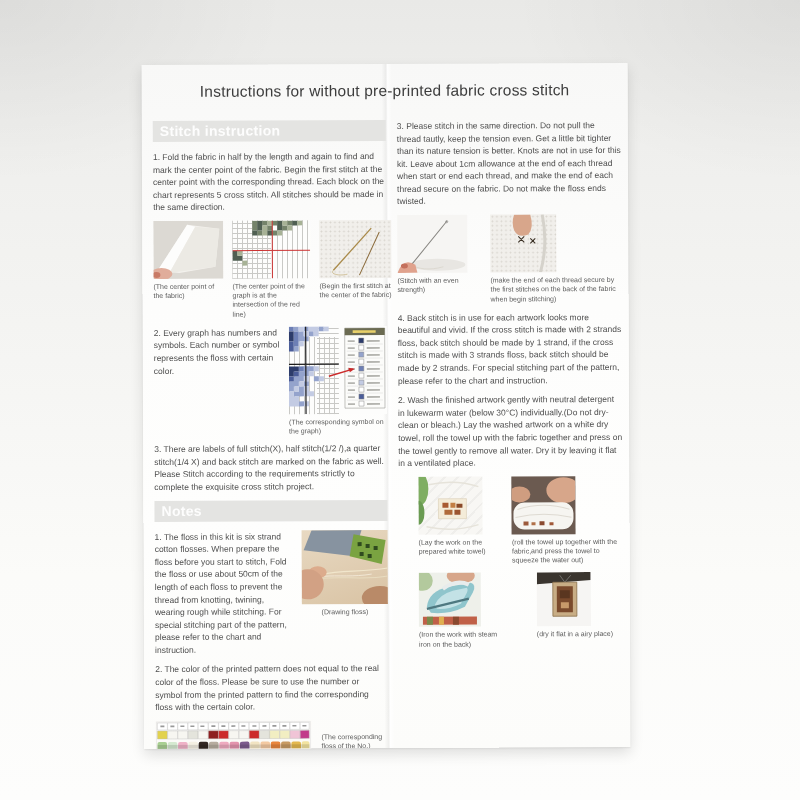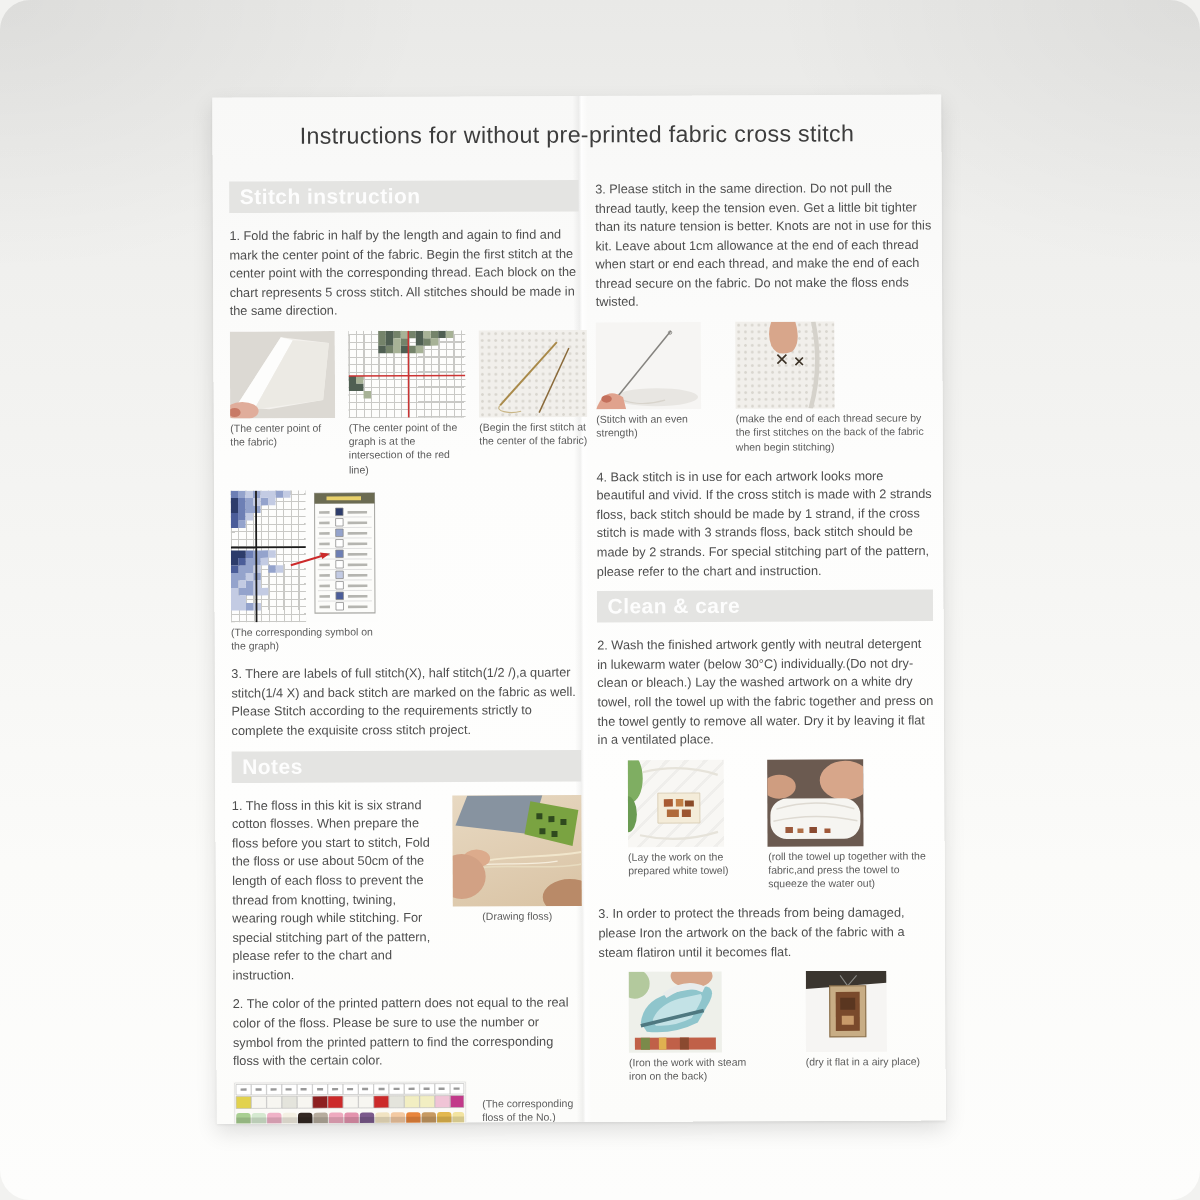--- a/index.html
+++ b/index.html
@@ -4,21 +4,20 @@
 <style>
   html,body{margin:0;padding:0;}
   body{
     width:800px;height:800px;overflow:hidden;
     font-family:"Liberation Sans", sans-serif;
     background:#f2f2f0;
   }
   .scene{
     position:relative;width:800px;height:800px;overflow:hidden;
     background:linear-gradient(180deg,#e9e9e7 0%,#efefed 18%,#f5f5f3 45%,#fbfbf9 72%,#fdfdfc 100%);
-    border-radius:20px;
   }
   .scene::before{
     content:"";position:absolute;inset:0;pointer-events:none;
     background:
       radial-gradient(55% 35% at 0% 0%, rgba(0,0,0,0.055), transparent 65%),
       radial-gradient(55% 35% at 100% 0%, rgba(0,0,0,0.055), transparent 65%);
   }
   .paper{
     position:absolute;left:143px;top:64px;width:486px;height:684px;
     background:linear-gradient(180deg,#f8f8f7,#fdfdfc 35%,#fefefd 70%,#fcfcfa);
@@ -114,20 +113,21 @@
               <path d="M14 50 L52 8" stroke="#a98a4a" stroke-width="1.3" fill="none"></path>
               <path d="M40 55 L60 12" stroke="#8a6a3a" stroke-width="1" fill="none"></path>
               <path d="M14 50 C 10 54 20 56 28 54" stroke="#c9b687" stroke-width=".8" fill="none"></path>
             </svg>
           </div>
           <figcaption class="cap">(Begin the first stitch at the center of the fabric)</figcaption>
         </figure>
       </div>
 
       <div class="rowsplit">
+        <p class="para">2. Every graph has numbers and symbols. Each number or symbol represents the floss with certain color.</p>
         <figure style="width:98px">
           <div class="img" style="width:98px;height:88px;background:#fdfdfc">
             <div class="gridbg" style="position:absolute;left:0;top:0;width:50px;height:88px"></div>
             <svg viewBox="0 0 98 88" preserveAspectRatio="none">
               <path fill="#94a3cc" d="M5 0h5v5h-5zM15 0h5v5h-5zM30 0h5v5h-5zM10 5h5v5h-5zM20 5h5v5h-5zM10 10h5v5h-5zM15 10h5v5h-5zM5 20h5v5h-5zM15 40h5v5h-5zM20 40h5v5h-5zM10 45h5v5h-5zM15 45h5v5h-5zM5 50h5v5h-5zM10 50h5v5h-5zM25 50h5v5h-5zM0 55h5v5h-5zM5 55h5v5h-5zM15 55h5v5h-5zM0 60h5v5h-5zM10 60h5v5h-5zM5 65h5v5h-5zM10 65h5v5h-5zM10 75h5v5h-5z"></path>
               <path fill="#6d7fb5" d="M0 0h5v5h-5zM5 5h5v5h-5zM5 10h5v5h-5zM5 15h5v5h-5zM10 40h5v5h-5z"></path>
               <path fill="#2d3c6b" d="M0 5h5v5h-5zM0 10h5v5h-5zM0 40h5v5h-5zM5 40h5v5h-5zM0 45h5v5h-5z"></path>
               <path fill="#4b5d99" d="M0 15h5v5h-5zM0 20h5v5h-5zM10 40h0zM5 45h5v5h-5zM0 50h5v5h-5z"></path>
               <path fill="#c3cbe3" d="M10 0h5v5h-5zM20 0h5v5h-5zM25 0h5v5h-5zM35 0h5v5h-5zM15 5h5v5h-5zM25 5h5v5h-5zM10 15h5v5h-5zM25 40h5v5h-5zM20 45h5v5h-5zM15 50h5v5h-5zM30 50h5v5h-5zM10 55h5v5h-5zM5 60h5v5h-5zM15 60h5v5h-5zM0 65h5v5h-5zM15 65h5v5h-5zM20 65h5v5h-5zM0 70h5v5h-5zM5 70h5v5h-5zM0 75h5v5h-5zM5 75h5v5h-5zM15 75h5v5h-5z"></path>
               <path stroke="#1c1c1c" stroke-width="1.2" d="M17 0V88M0 38H50" fill="none"></path>
@@ -316,21 +316,20 @@
               <path d="M28 22 l6 6 M34 22 l-6 6 M40 24 l5 5 M45 24 l-5 5" stroke="#3c3226" stroke-width="1.1" fill="none"></path>
               <path d="M52 0 q6 30 -2 58" stroke="#d5d2cb" stroke-width="3" fill="none"></path>
             </svg>
           </div>
           <figcaption class="cap">(make the end of each thread secure by the first stitches on the back of the fabric when begin stitching)</figcaption>
         </figure>
       </div>
 
       <p class="para">4. Back stitch is in use for each artwork looks more beautiful and vivid. If the cross stitch is made with 2 strands floss, back stitch should be made by 1 strand, if the cross stitch is made with 3 strands floss, back stitch should be made by 2 strands. For special stitching part of the pattern, please refer to the chart and instruction.</p>
 
-      <div class="band">Clean &amp; care</div>
 
       <p class="para">2. Wash the finished artwork gently with neutral detergent in lukewarm water (below 30°C) individually.(Do not dry-clean or bleach.) Lay the washed artwork on a white dry towel, roll the towel up with the fabric together and press on the towel gently to remove all water. Dry it by leaving it flat in a ventilated place.</p>
 
       <div class="figrow" style="margin-left:20px">
         <figure style="width:90px">
           <div class="img towel" style="width:64px;height:58px">
             <svg viewBox="0 0 64 58" preserveAspectRatio="none">
               <ellipse cx="2" cy="12" rx="8" ry="16" fill="#7fae62"></ellipse>
               <ellipse cx="0" cy="36" rx="6" ry="12" fill="#6a9b52"></ellipse>
               <path d="M10 8 Q36 2 60 10 M8 50 Q34 56 60 48" stroke="#e6e3da" stroke-width="1.5" fill="none"></path>
@@ -355,21 +354,20 @@
               <rect x="12" y="45" width="5" height="4" fill="#9c5a3c"></rect>
               <rect x="20" y="46" width="4" height="3" fill="#b07048"></rect>
               <rect x="28" y="45" width="5" height="4" fill="#8a4a30"></rect>
               <rect x="38" y="46" width="4" height="3" fill="#a05838"></rect>
             </svg>
           </div>
           <figcaption class="cap">(roll the towel up together with the fabric,and press the towel to squeeze the water out)</figcaption>
         </figure>
       </div>
 
-      <p class="para">3. In order to protect the threads from being damaged, please Iron the artwork on the back of the fabric with a steam flatiron until it becomes flat.</p>
 
       <div class="figrow" style="margin-left:20px;gap:28px">
         <figure style="width:100px">
           <div class="img" style="width:62px;height:54px;background:#eef0ea">
             <svg viewBox="0 0 62 54" preserveAspectRatio="none">
               <ellipse cx="4" cy="8" rx="10" ry="10" fill="#9ab87c" opacity=".7"></ellipse>
               <ellipse cx="42" cy="3" rx="14" ry="8" fill="#d7a68a"></ellipse>
               <rect x="4" y="44" width="54" height="8" fill="#c06048"></rect>
               <rect x="8" y="44" width="6" height="8" fill="#7a8a4a"></rect>
               <rect x="20" y="44" width="5" height="8" fill="#e0b050"></rect>

